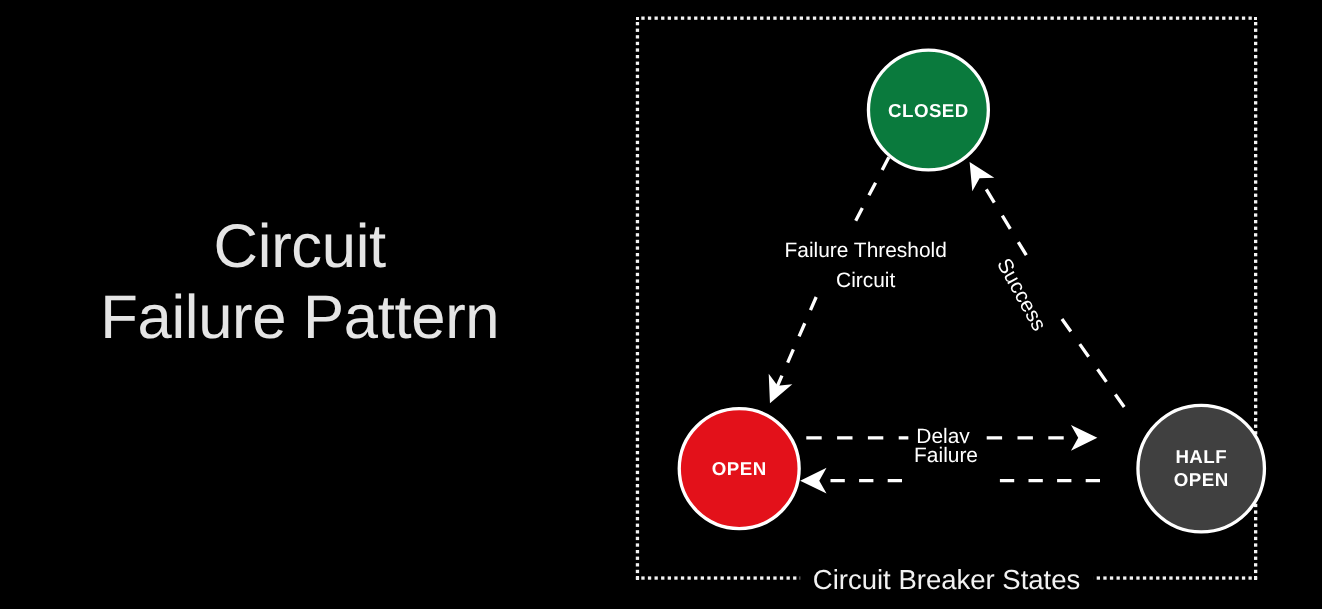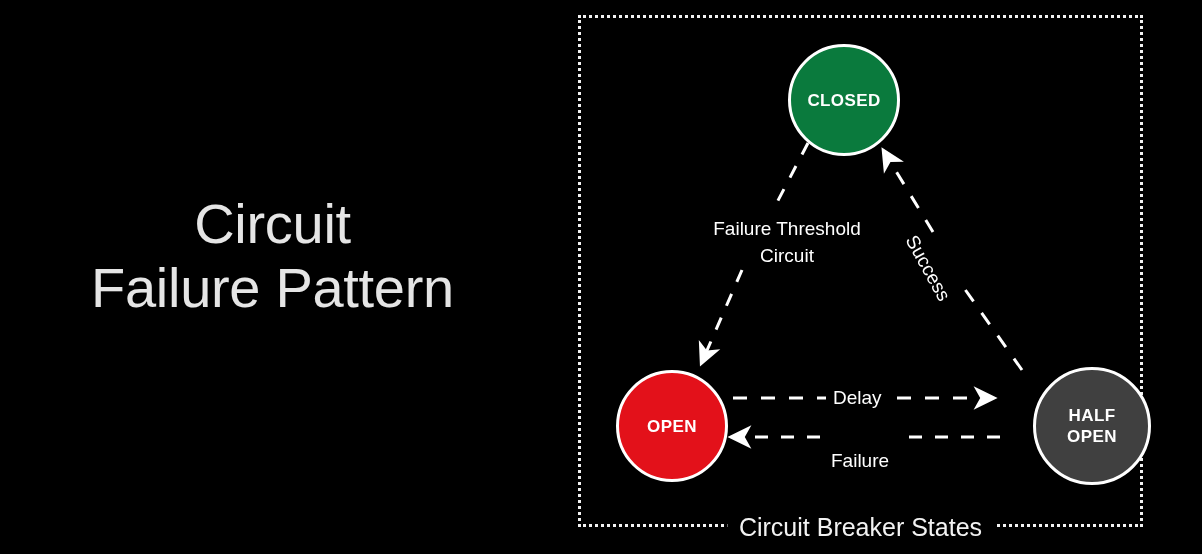--- a/index.html
+++ b/index.html
@@ -157,21 +157,21 @@
   #label-delay {
     left: 826px;
     top: 386px;
     font-size: 19px;
     line-height: 24px;
     padding: 0 7px;
   }
 
   #label-failure {
     left: 824px;
-    top: 449px;
+    top: 403px;
     font-size: 19px;
     line-height: 24px;
     padding: 0 7px;
   }
 </style>
 </head>
 <body style="background: rgb(0, 0, 0);">
 
 <div id="stage">
 

